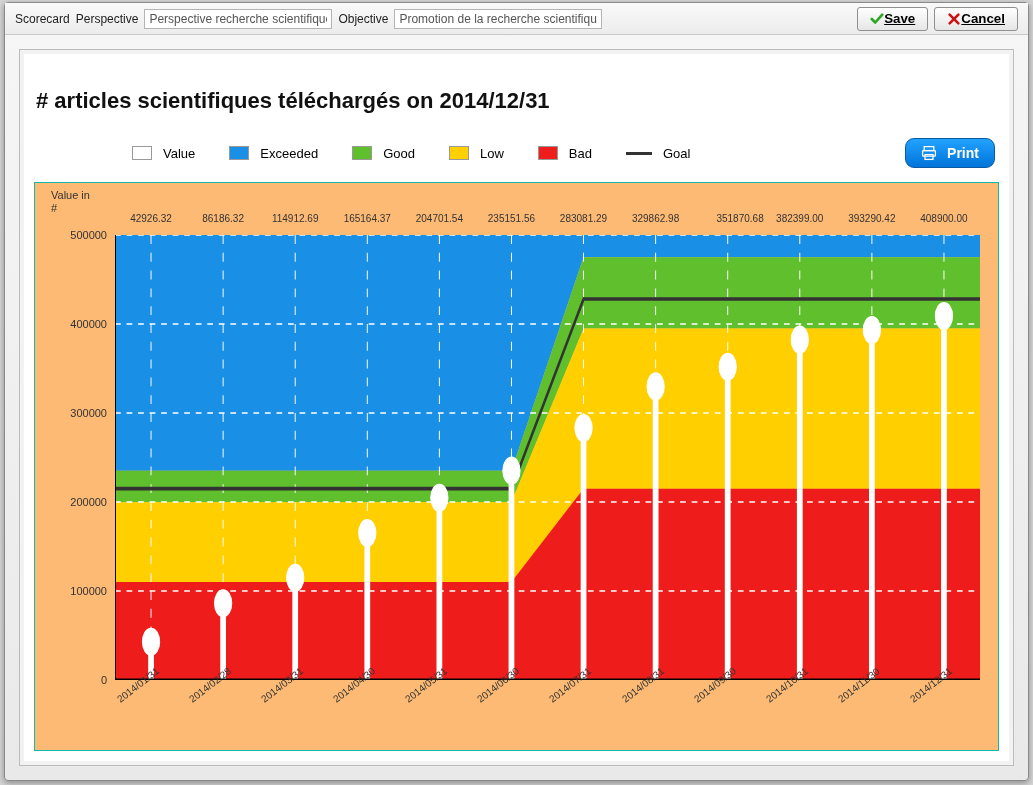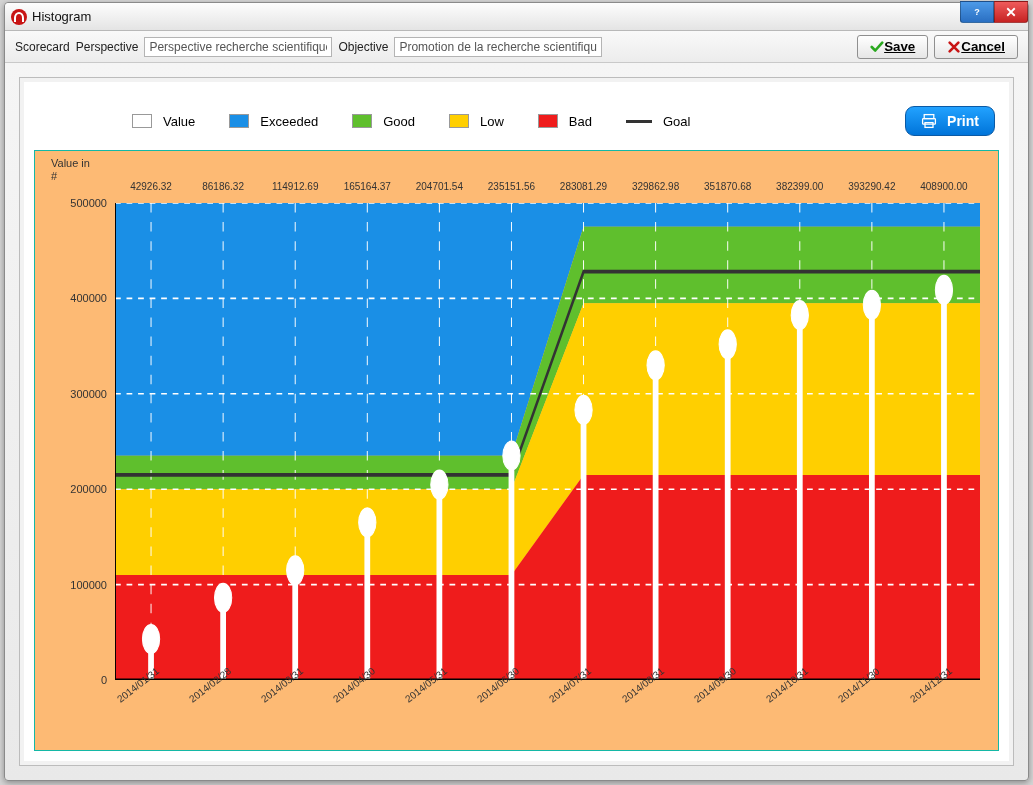--- a/index.html
+++ b/index.html
@@ -136,36 +136,20 @@
   .yticks { position:absolute; left:28px; top:52px; bottom:70px; width:48px;}
   .yticks span{
     position:absolute; right:4px; font-size:11px; color:#333; transform:translateY(-50%);
   }
 </style>
 </head>
 <body>
 
 <div class="window">
 
-  <div class="titlebar">
-    <span class="icon"></span>
-    <span class="title">Histogram</span>
-    <div class="win-buttons">
-      <div class="win-btn win-help">
-        <svg viewBox="0 0 16 16">
-            <text x="8" y="12" text-anchor="middle" fill="#fff" font-size="12" font-weight="bold">?</text>
-          </svg>
-      </div>
-      <div class="win-btn win-close">
-        <svg viewBox="0 0 16 16">
-            <path d="M3 3 L13 13 M13 3 L3 13" stroke="#fff" stroke-width="2.4"></path>
-          </svg>
-      </div>
-    </div>
-  </div>
 
   <div class="toolbar">
     <label>Scorecard</label>
     <label>Perspective</label>
     <input type="text" style="width: 188px;" value="Perspective recherche scientifique">
     <label>Objective</label>
     <input type="text" style="width: 208px;" value="Promotion de la recherche scientifique">
     <span class="spacer"></span>
     <button class="act-btn">
       <svg viewBox="0 0 16 16">
@@ -176,20 +160,21 @@
     <button class="act-btn">
       <svg viewBox="0 0 16 16">
         <path d="M3 3 L13 13 M13 3 L3 13" stroke="#c81414" stroke-width="3" stroke-linecap="round"></path>
         </svg>
       <span>Cancel</span>
     </button>
   </div>
 
   <div class="panel">
 
+    <div class="chart-title"># articles scientifiques téléchargés on 2014/12/31</div>
 
     <div class="legend-row">
       <span style="width:60px"></span>
       <div class="leg">
         <span class="sw" id="sw-value" style="background: rgb(255, 255, 255);"></span>
         <span>Value</span>
         </div>
       <div class="leg">
         <span class="sw" id="sw-exceeded" style="background: rgb(26, 143, 230);"></span>
         <span>Exceeded</span>
@@ -228,21 +213,21 @@
 
       <div class="value-labels" id="value-labels">
           <span style="width: 8.33333%;">42926.32</span>
           <span style="width: 8.33333%;">86186.32</span>
           <span style="width: 8.33333%;">114912.69</span>
           <span style="width: 8.33333%;">165164.37</span>
           <span style="width: 8.33333%;">204701.54</span>
           <span style="width: 8.33333%;">235151.56</span>
           <span style="width: 8.33333%;">283081.29</span>
           <span style="width: 8.33333%;">329862.98</span>
-          <span style="width: 8.33333%;">351870.68</span>
+          <span style="width: 8.33333%; text-align: right;">351870.68</span>
           <span style="width: 8.33333%;">382399.00</span>
           <span style="width: 8.33333%;">393290.42</span>
           <span style="width: 8.33333%;">408900.00</span>
         </div>
 
       <div class="yticks" id="yticks">
           <span style="top: 100%;">0</span>
           <span style="top: 80%;">100000</span>
           <span style="top: 60%;">200000</span>
           <span style="top: 40%;">300000</span>

